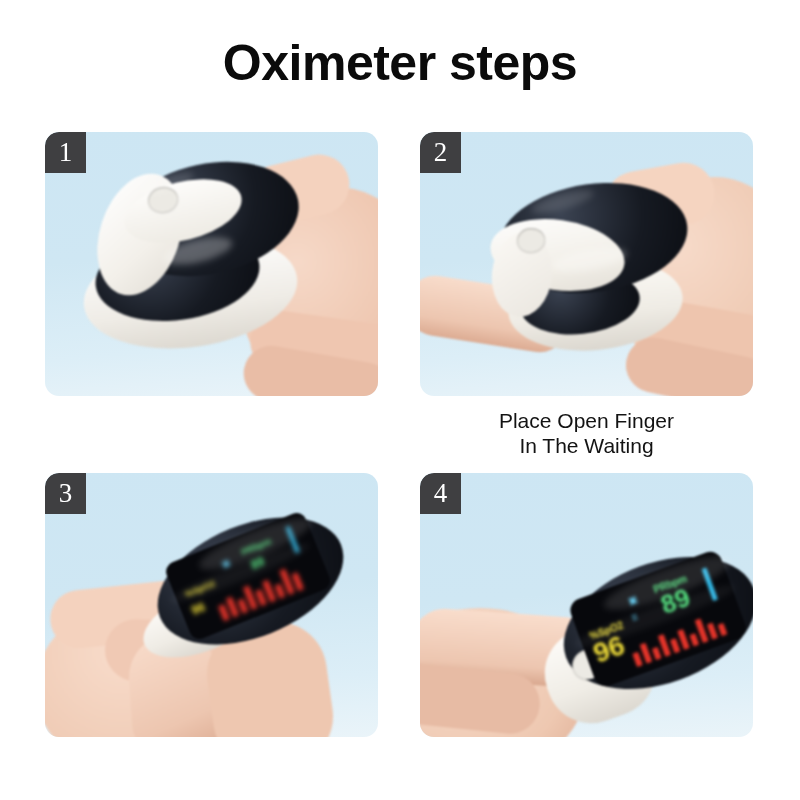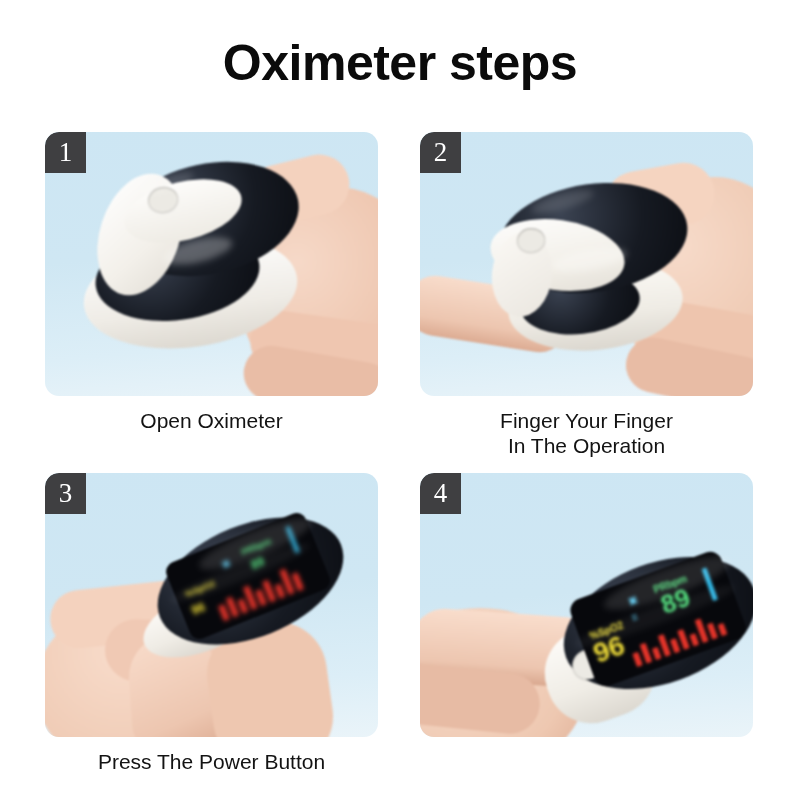--- a/index.html
+++ b/index.html
@@ -177,23 +177,20 @@
             <div class="dev-body" style="left:55px;top:40px;width:80px;height:125px;transform:rotate(18deg);background:linear-gradient(120deg,#ffffff 0%,#f3f0ea 60%,#e2ded6 100%);"></div>
             <div class="dev-body" style="left:78px;top:50px;width:120px;height:58px;transform:rotate(-14deg);background:linear-gradient(180deg,#fdfcfa 0%,#eeebe4 100%);"></div>
 
             <div class="pwr" style="left:103px;top:55px;width:30px;height:25px;transform:rotate(-12deg);"></div>
 
             <div class="gloss" style="left:118px;top:108px;width:70px;height:22px;transform:rotate(-14deg);"></div>
             <div class="gloss" style="left:95px;top:45px;width:55px;height:14px;transform:rotate(-20deg);opacity:.5;"></div>
           </div>
         </div>
       </div>
-      <div class="caption">
-        <span>Open Oximeter</span>
-      </div>
     </div>
 
     <div class="step c1 r0">
       <div class="photo">
         <div class="badge">2</div>
         <div class="scene">
           <div class="blurwrap soft">
 
             <div class="hand" style="left:205px;top:45px;width:180px;height:230px;background:radial-gradient(circle at 28% 30%, #f7dbca 0%, #eec8b1 60%, #dfae95 100%);"></div>
             <div class="finger" style="left:185px;top:35px;width:110px;height:62px;transform:rotate(-10deg);background:#f5d4c0;"></div>
@@ -211,22 +208,22 @@
             <div class="dev-body" style="left:72px;top:100px;width:60px;height:85px;transform:rotate(6deg);background:linear-gradient(140deg,#fbf9f5 0%,#eae6df 100%);"></div>
 
             <div class="pwr" style="left:97px;top:96px;width:28px;height:24px;transform:rotate(-8deg);"></div>
 
             <div class="gloss" style="left:132px;top:118px;width:75px;height:20px;transform:rotate(-10deg);"></div>
             <div class="gloss" style="left:110px;top:62px;width:65px;height:15px;transform:rotate(-16deg);opacity:.45;"></div>
           </div>
         </div>
       </div>
       <div class="caption">
-        <span>Finger Your Finger</span>
-        <span class="l2">In The Operation</span>
+        <span>Place Open Finger</span>
+        <span class="l2">In The Waiting</span>
       </div>
     </div>
 
     <div class="step c0 r1">
       <div class="photo">
         <div class="badge">3</div>
         <div class="scene">
           <div class="blurwrap soft">
 
             <div class="hand" style="left:-10px;top:120px;width:250px;height:190px;background:radial-gradient(circle at 35% 30%, #f8dccb 0%, #eec8b1 65%, #dcab92 100%);"></div>
@@ -257,23 +254,20 @@
                 <div class="bar" style="left:96px;top:60px;width:6px;height:14px;"></div>
                 <div class="bar" style="left:106px;top:48px;width:6px;height:26px;"></div>
                 <div class="bar" style="left:116px;top:56px;width:6px;height:18px;"></div>
               </div>
             </div>
 
             <div class="gloss" style="left:150px;top:58px;width:120px;height:26px;transform:rotate(-22deg);opacity:.45;"></div>
             <div class="gloss" style="left:120px;top:92px;width:150px;height:16px;transform:rotate(-22deg);opacity:.22;"></div>
           </div>
         </div>
-      </div>
-      <div class="caption">
-        <span>Press The Power Button</span>
       </div>
     </div>
 
     <div class="step c1 r1">
       <div class="photo">
         <div class="badge">4</div>
         <div class="scene">
           <div class="blurwrap soft">
 
             <div class="hand" style="left:-45px;top:135px;width:210px;height:165px;background:radial-gradient(circle at 40% 30%, #f8dccb 0%, #eec8b1 65%, #dcab92 100%);"></div>

